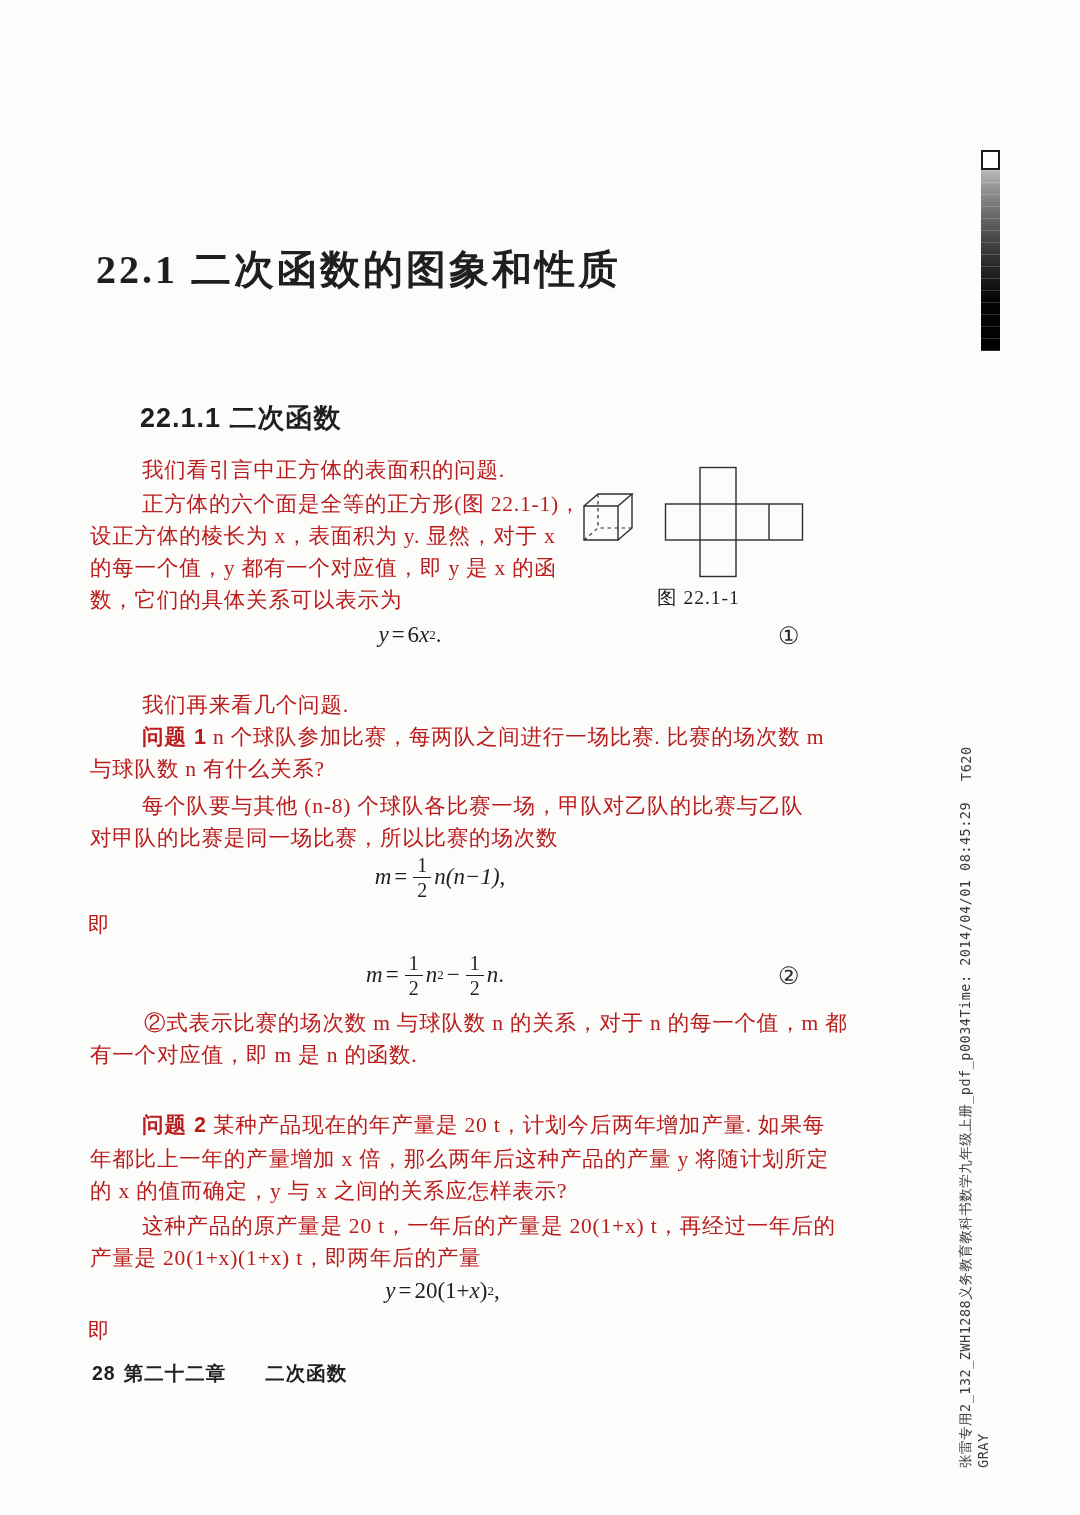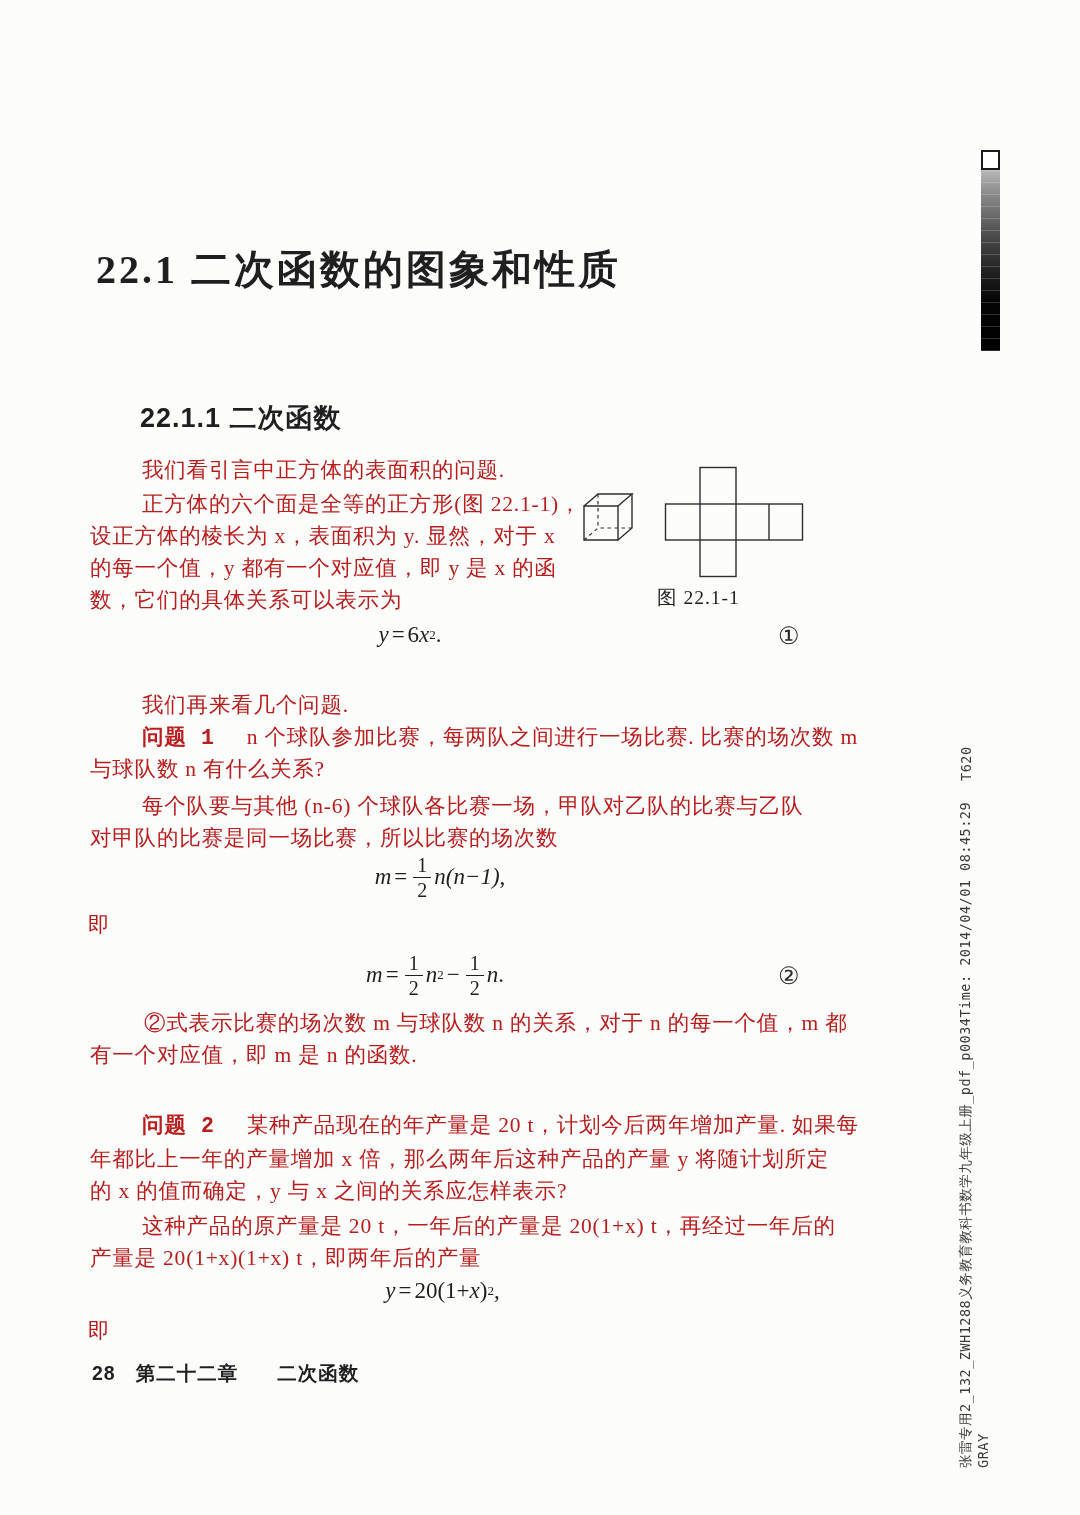--- a/index.html
+++ b/index.html
@@ -31,23 +31,23 @@
   .subsection{
     position:absolute;
     left:140px;top:400px;
     font-size:27px;
     font-weight:bold;
     font-family:"Liberation Sans",sans-serif;
     letter-spacing:1px;
     white-space:nowrap;
   }
   .plabel{
-    font-family:Liberation Mono, monospace;
+    font-family:Liberation Sans, sans-serif;
     font-weight:bold;
-    margin-right:32px;
+    margin-right:6px;
     letter-spacing:1px;
   }
   
   .frow{
     position:absolute;
     display:flex;
     justify-content:center;
     align-items:center;
     font-size:23px;
   }
@@ -73,21 +73,21 @@
     white-space:nowrap;
   }
   .footer{
     position:absolute;left:92px;top:1360px;
     font-family:"Liberation Sans",sans-serif;
     font-weight:600;
     font-size:19.5px;
     letter-spacing:1px;
     white-space:nowrap;
   }
-  .footer .pageno{margin-right:20px;font-weight:600;}
+  .footer .pageno{margin-right:8px;font-weight:600;}
   .footer .chap{margin-right:39px;font-family:Liberation Serif, serif;}
   
   .vtext{
     position:absolute;
     transform:rotate(-90deg);
     transform-origin:0 0;
     white-space:nowrap;
     font-family:"DejaVu Sans Mono",monospace;
     font-size:13.5px;
     letter-spacing:0.5px;
@@ -159,21 +159,21 @@
         <span>.</span>
     </span>
   </div>
   <div class="tag" style="left:778px;top:622px">①</div>
 
   <div class="t" style="left:142px;top:690px">我们再来看几个问题.</div>
 
   <div class="t" style="left:142px;top:722px"><b class="plabel">问题 1</b><span>n 个球队参加比赛，每两队之间进行一场比赛. 比赛的场次数 m</span></div>
   <div class="t" style="left:90px;top:754px">与球队数 n 有什么关系?</div>
 
-  <div class="t" style="left:142px;top:791px">每个队要与其他 (n-6) 个球队各比赛一场，甲队对乙队的比赛与乙队</div>
+  <div class="t" style="left:142px;top:791px">每个队要与其他 (n-8) 个球队各比赛一场，甲队对乙队的比赛与乙队</div>
   <div class="t" style="left:90px;top:823px">对甲队的比赛是同一场比赛，所以比赛的场次数</div>
 
   <div class="frow" style="left:90px;top:850px;width:700px;height:54px">
     <span class="fml">
       <span class="v">m</span>
         <span class="op">=</span>
         <span class="frac">
           <span class="fn">1</span>
           <span class="fd">2</span>
         </span>

